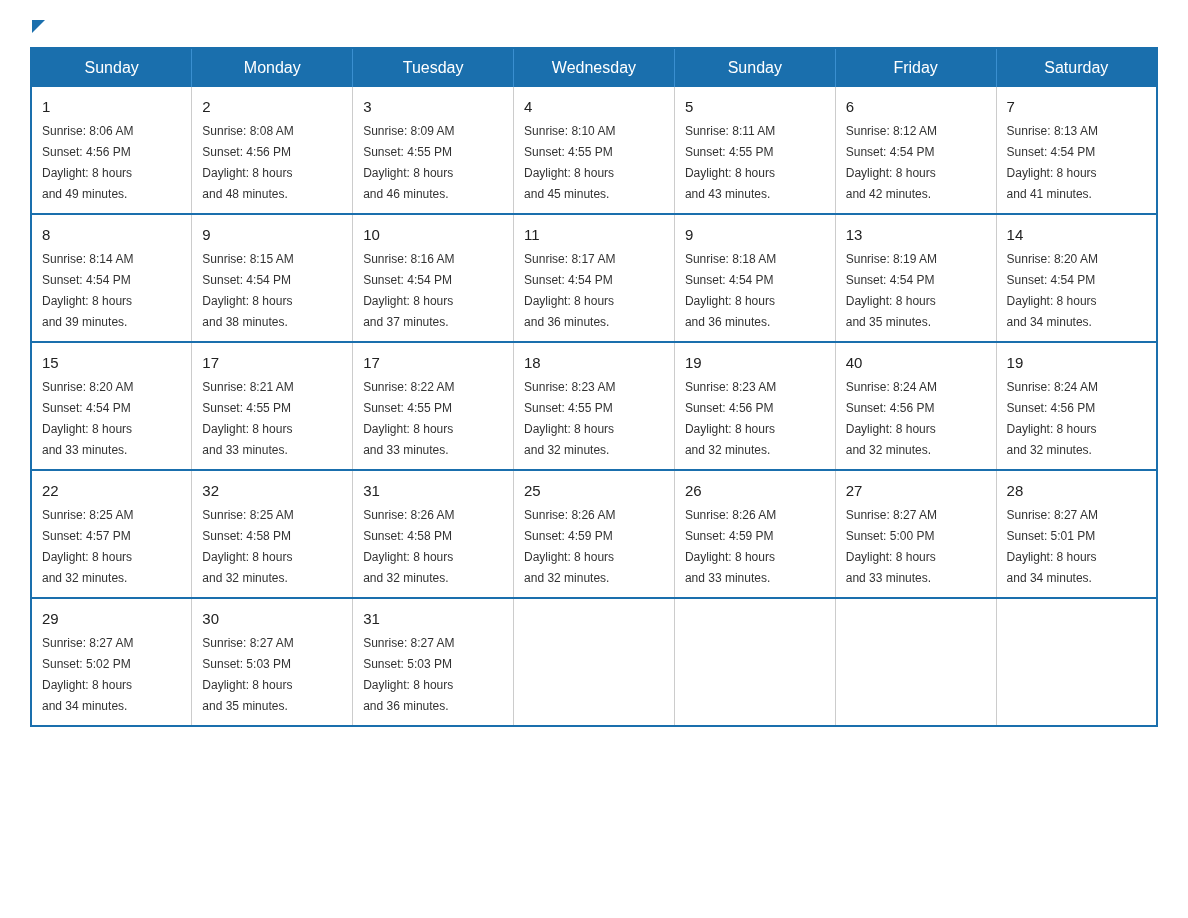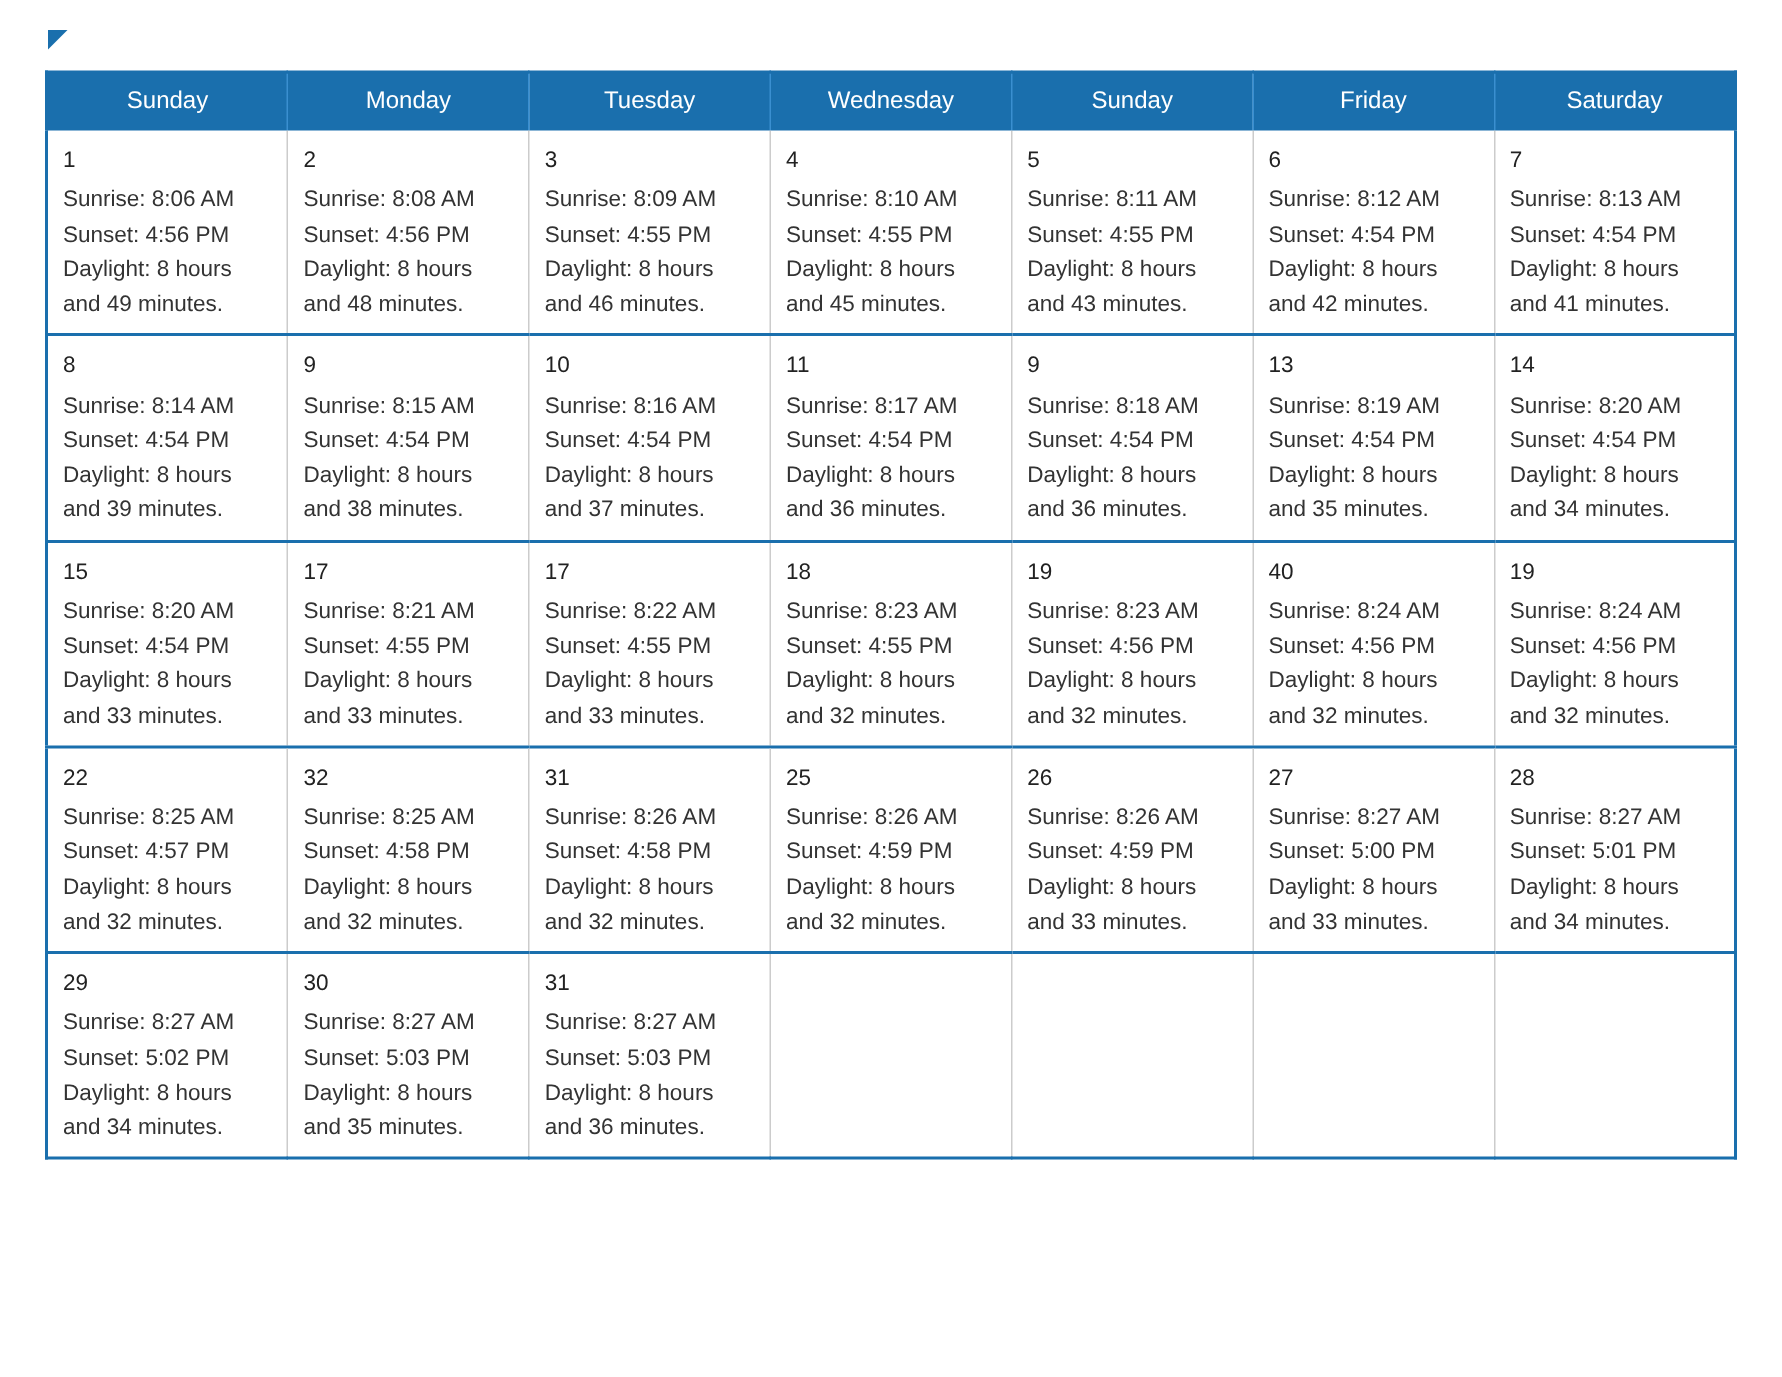--- a/index.html
+++ b/index.html
@@ -78,21 +78,21 @@
     }
     .day-number {
       font-size: 15px;
       font-weight: normal;
       color: #222;
       display: block;
       margin-bottom: 3px;
     }
     .day-info {
       color: #333;
-      font-size: 15px;
+      font-size: 12px;
       line-height: 1.55;
     }
     .empty-cell {
       background: #fff;
     }
     .logo-wrapper {
       display: flex;
       flex-direction: column;
     }
     .logo-row1 {

